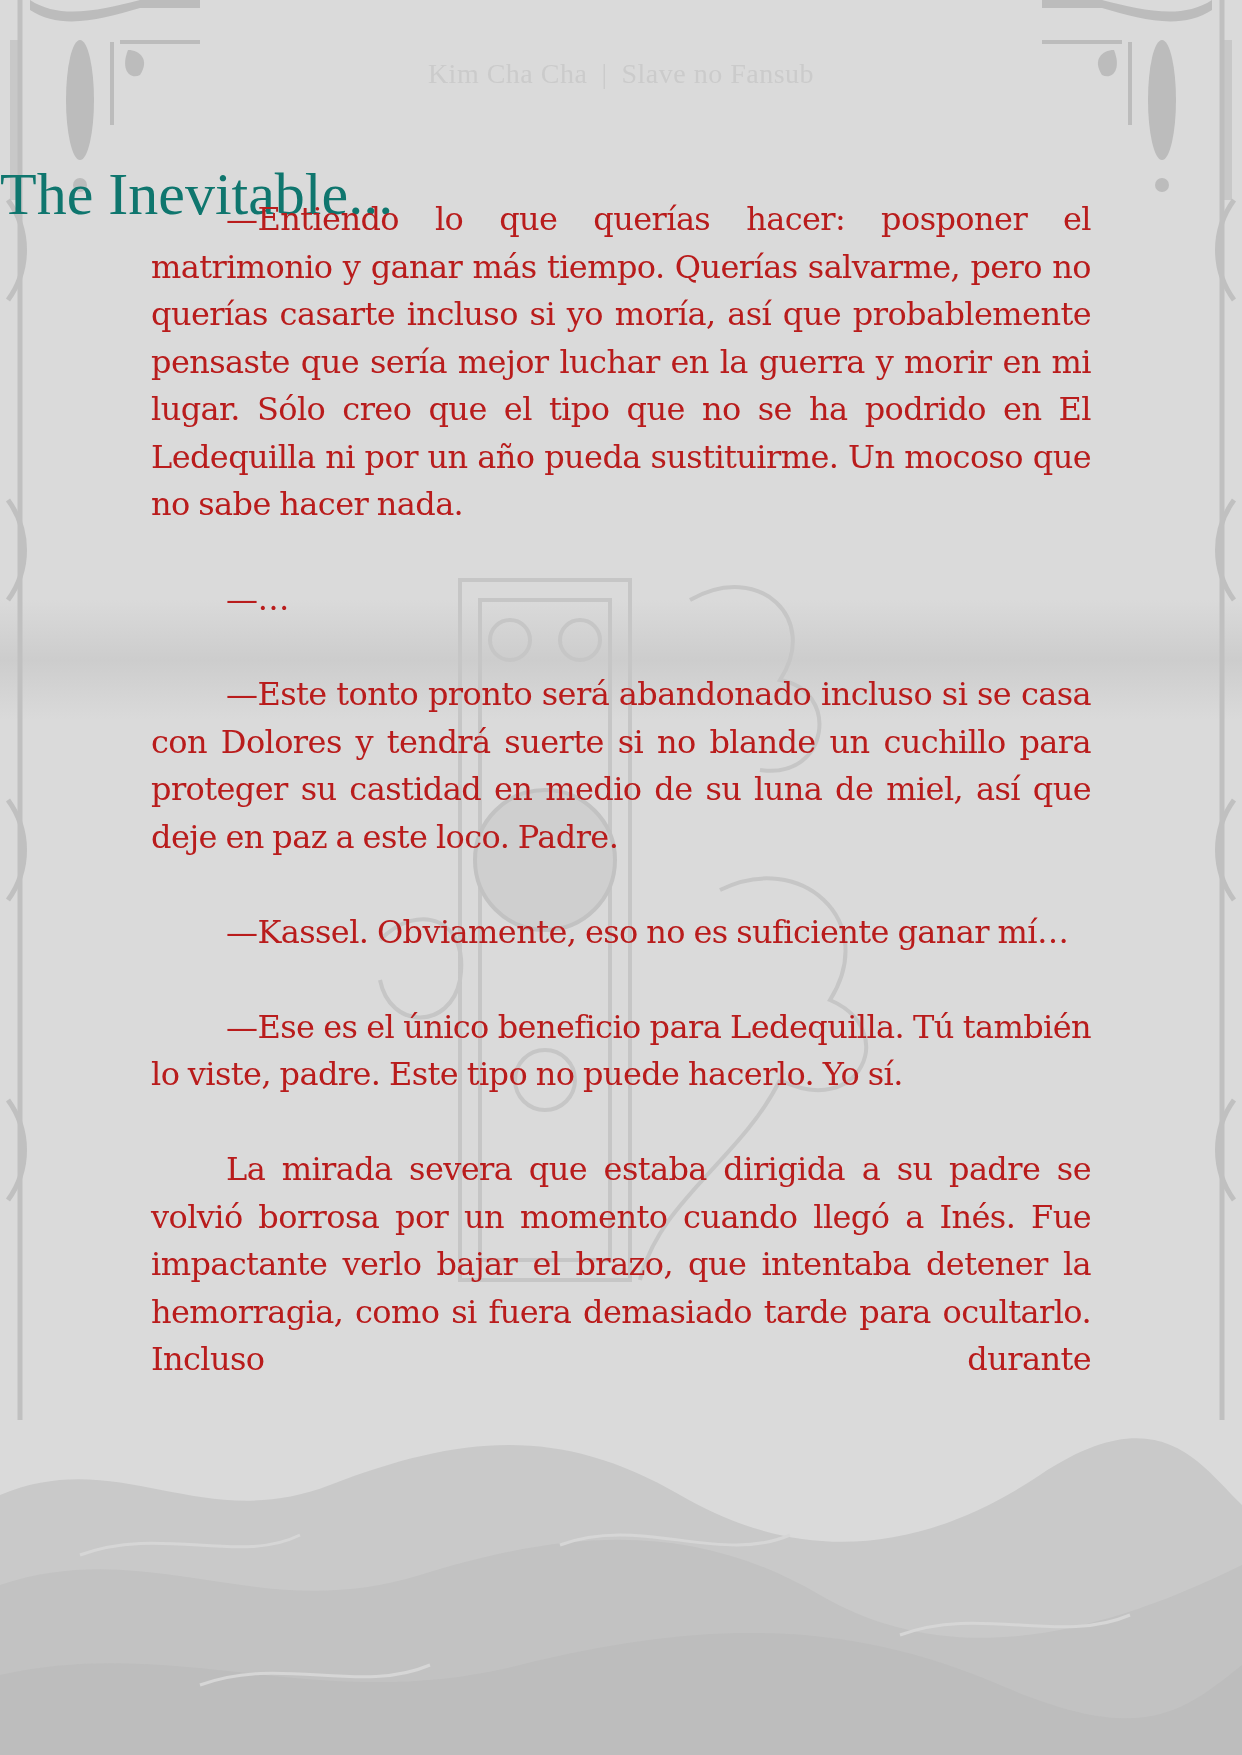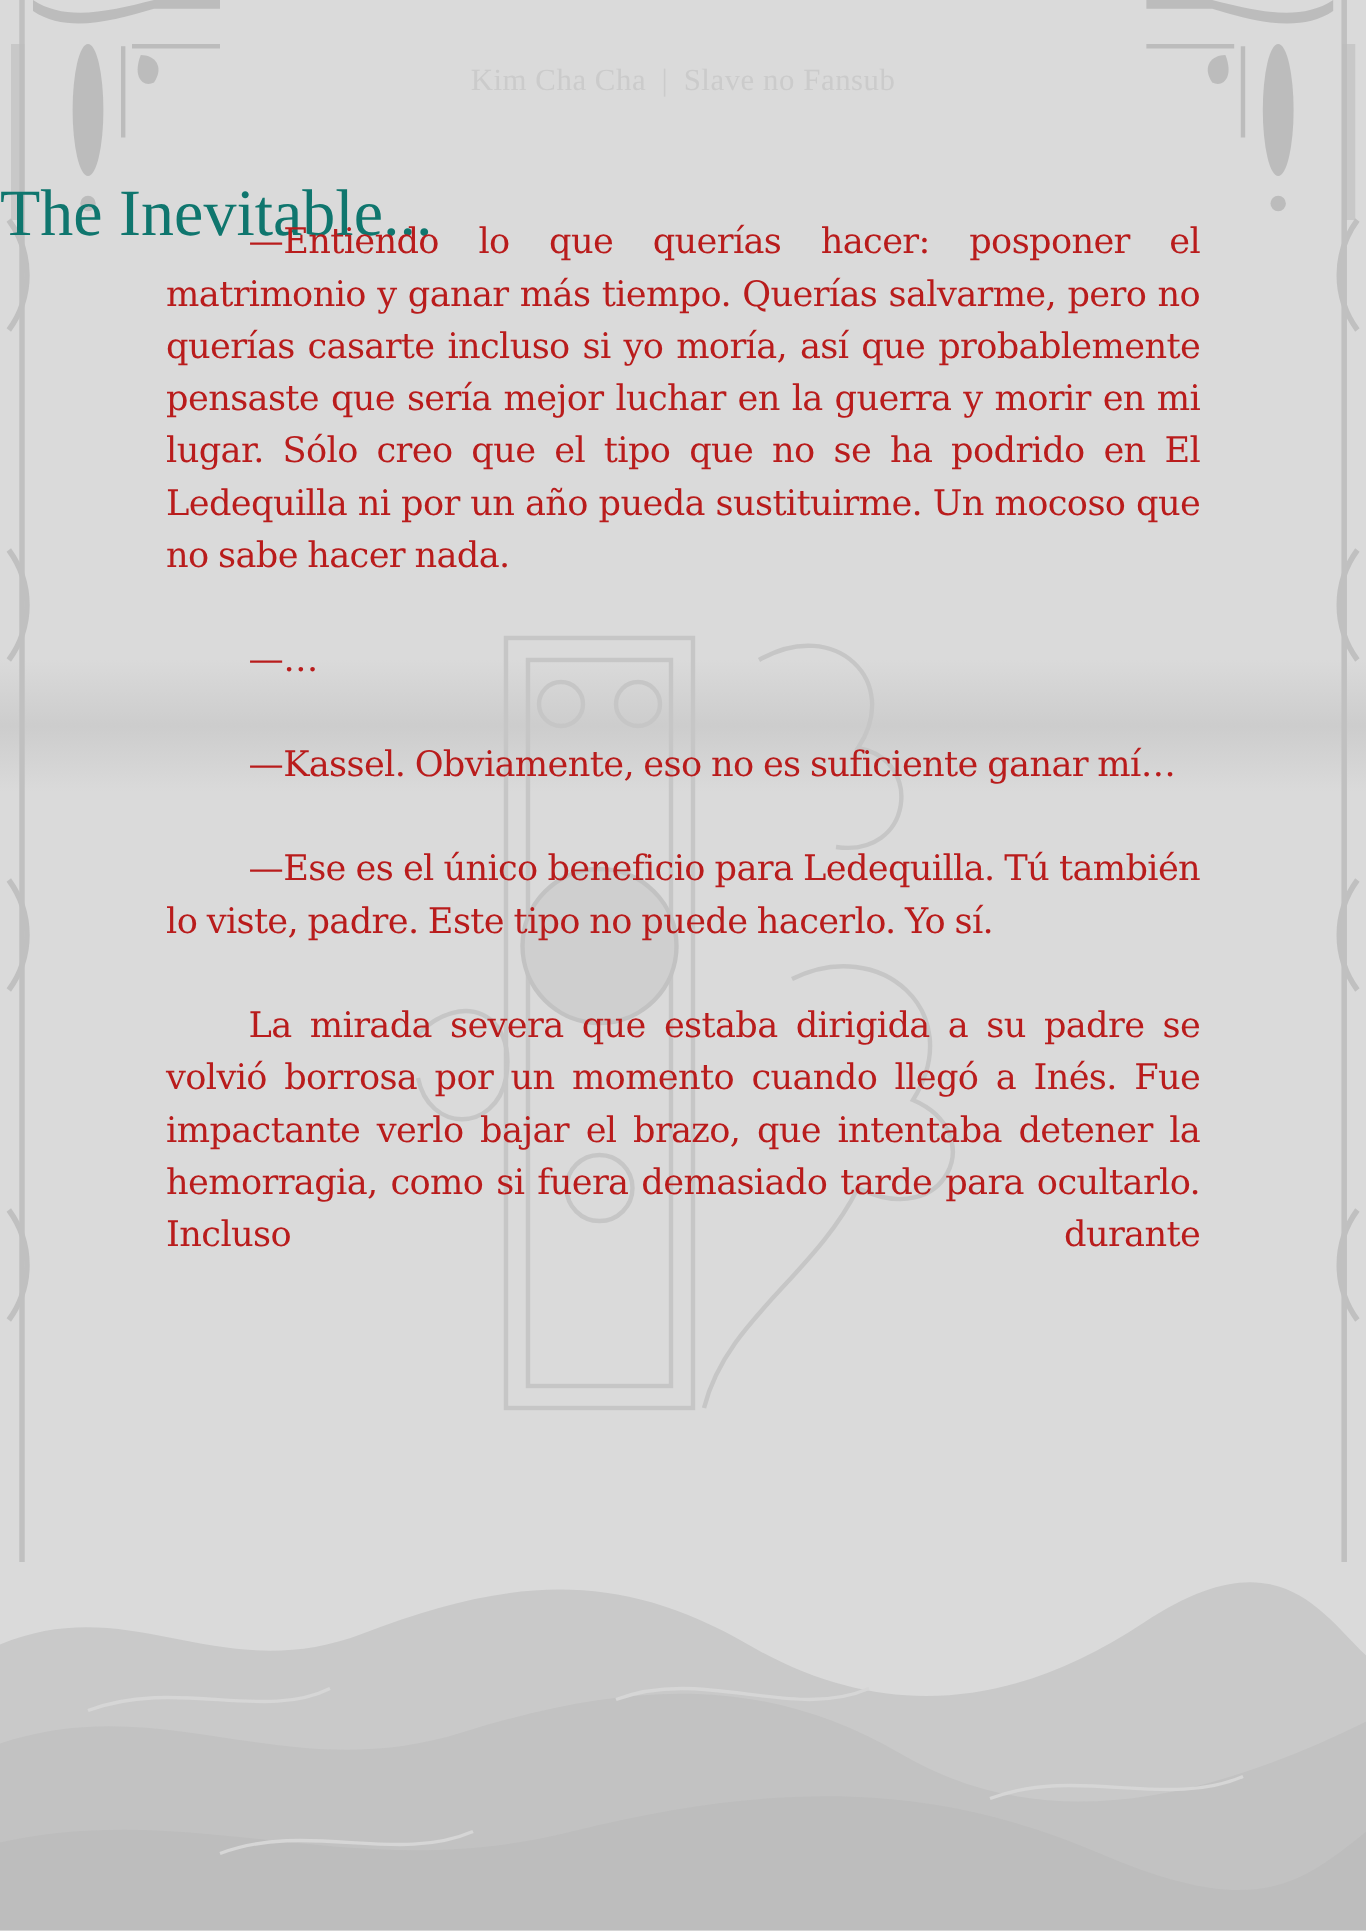--- a/index.html
+++ b/index.html
@@ -124,17 +124,18 @@
 
   <div class="running-header">
     <span>Kim Cha Cha</span><span class="sep">|</span><span>Slave no Fansub</span>
   </div>
 
   <div class="watermark-title">The Inevitable...</div>
 
   <div class="text">
     <p>—Entiendo lo que querías hacer: posponer el matrimonio y ganar más tiempo. Querías salvarme, pero no querías casarte incluso si yo moría, así que probablemente pensaste que sería mejor luchar en la guerra y morir en mi lugar. Sólo creo que el tipo que no se ha podrido en El Ledequilla ni por un año pueda sustituirme. Un mocoso que no sabe hacer nada.</p>
     <p>—…</p>
+    <p>—Este tonto pronto será abandonado incluso si se casa con Dolores y tendrá suerte si no blande un cuchillo para proteger su castidad en medio de su luna de miel, así que deje en paz a este loco. Padre.</p>
     <p>—Kassel. Obviamente, eso no es suficiente ganar mí…</p>
     <p>—Ese es el único beneficio para Ledequilla. Tú también lo viste, padre. Este tipo no puede hacerlo. Yo sí.</p>
     <p class="last">La mirada severa que estaba dirigida a su padre se volvió borrosa por un momento cuando llegó a Inés. Fue impactante verlo bajar el brazo, que intentaba detener la hemorragia, como si fuera demasiado tarde para ocultarlo. Incluso durante</p>
   </div>
 </div>
 
 </body></html>

